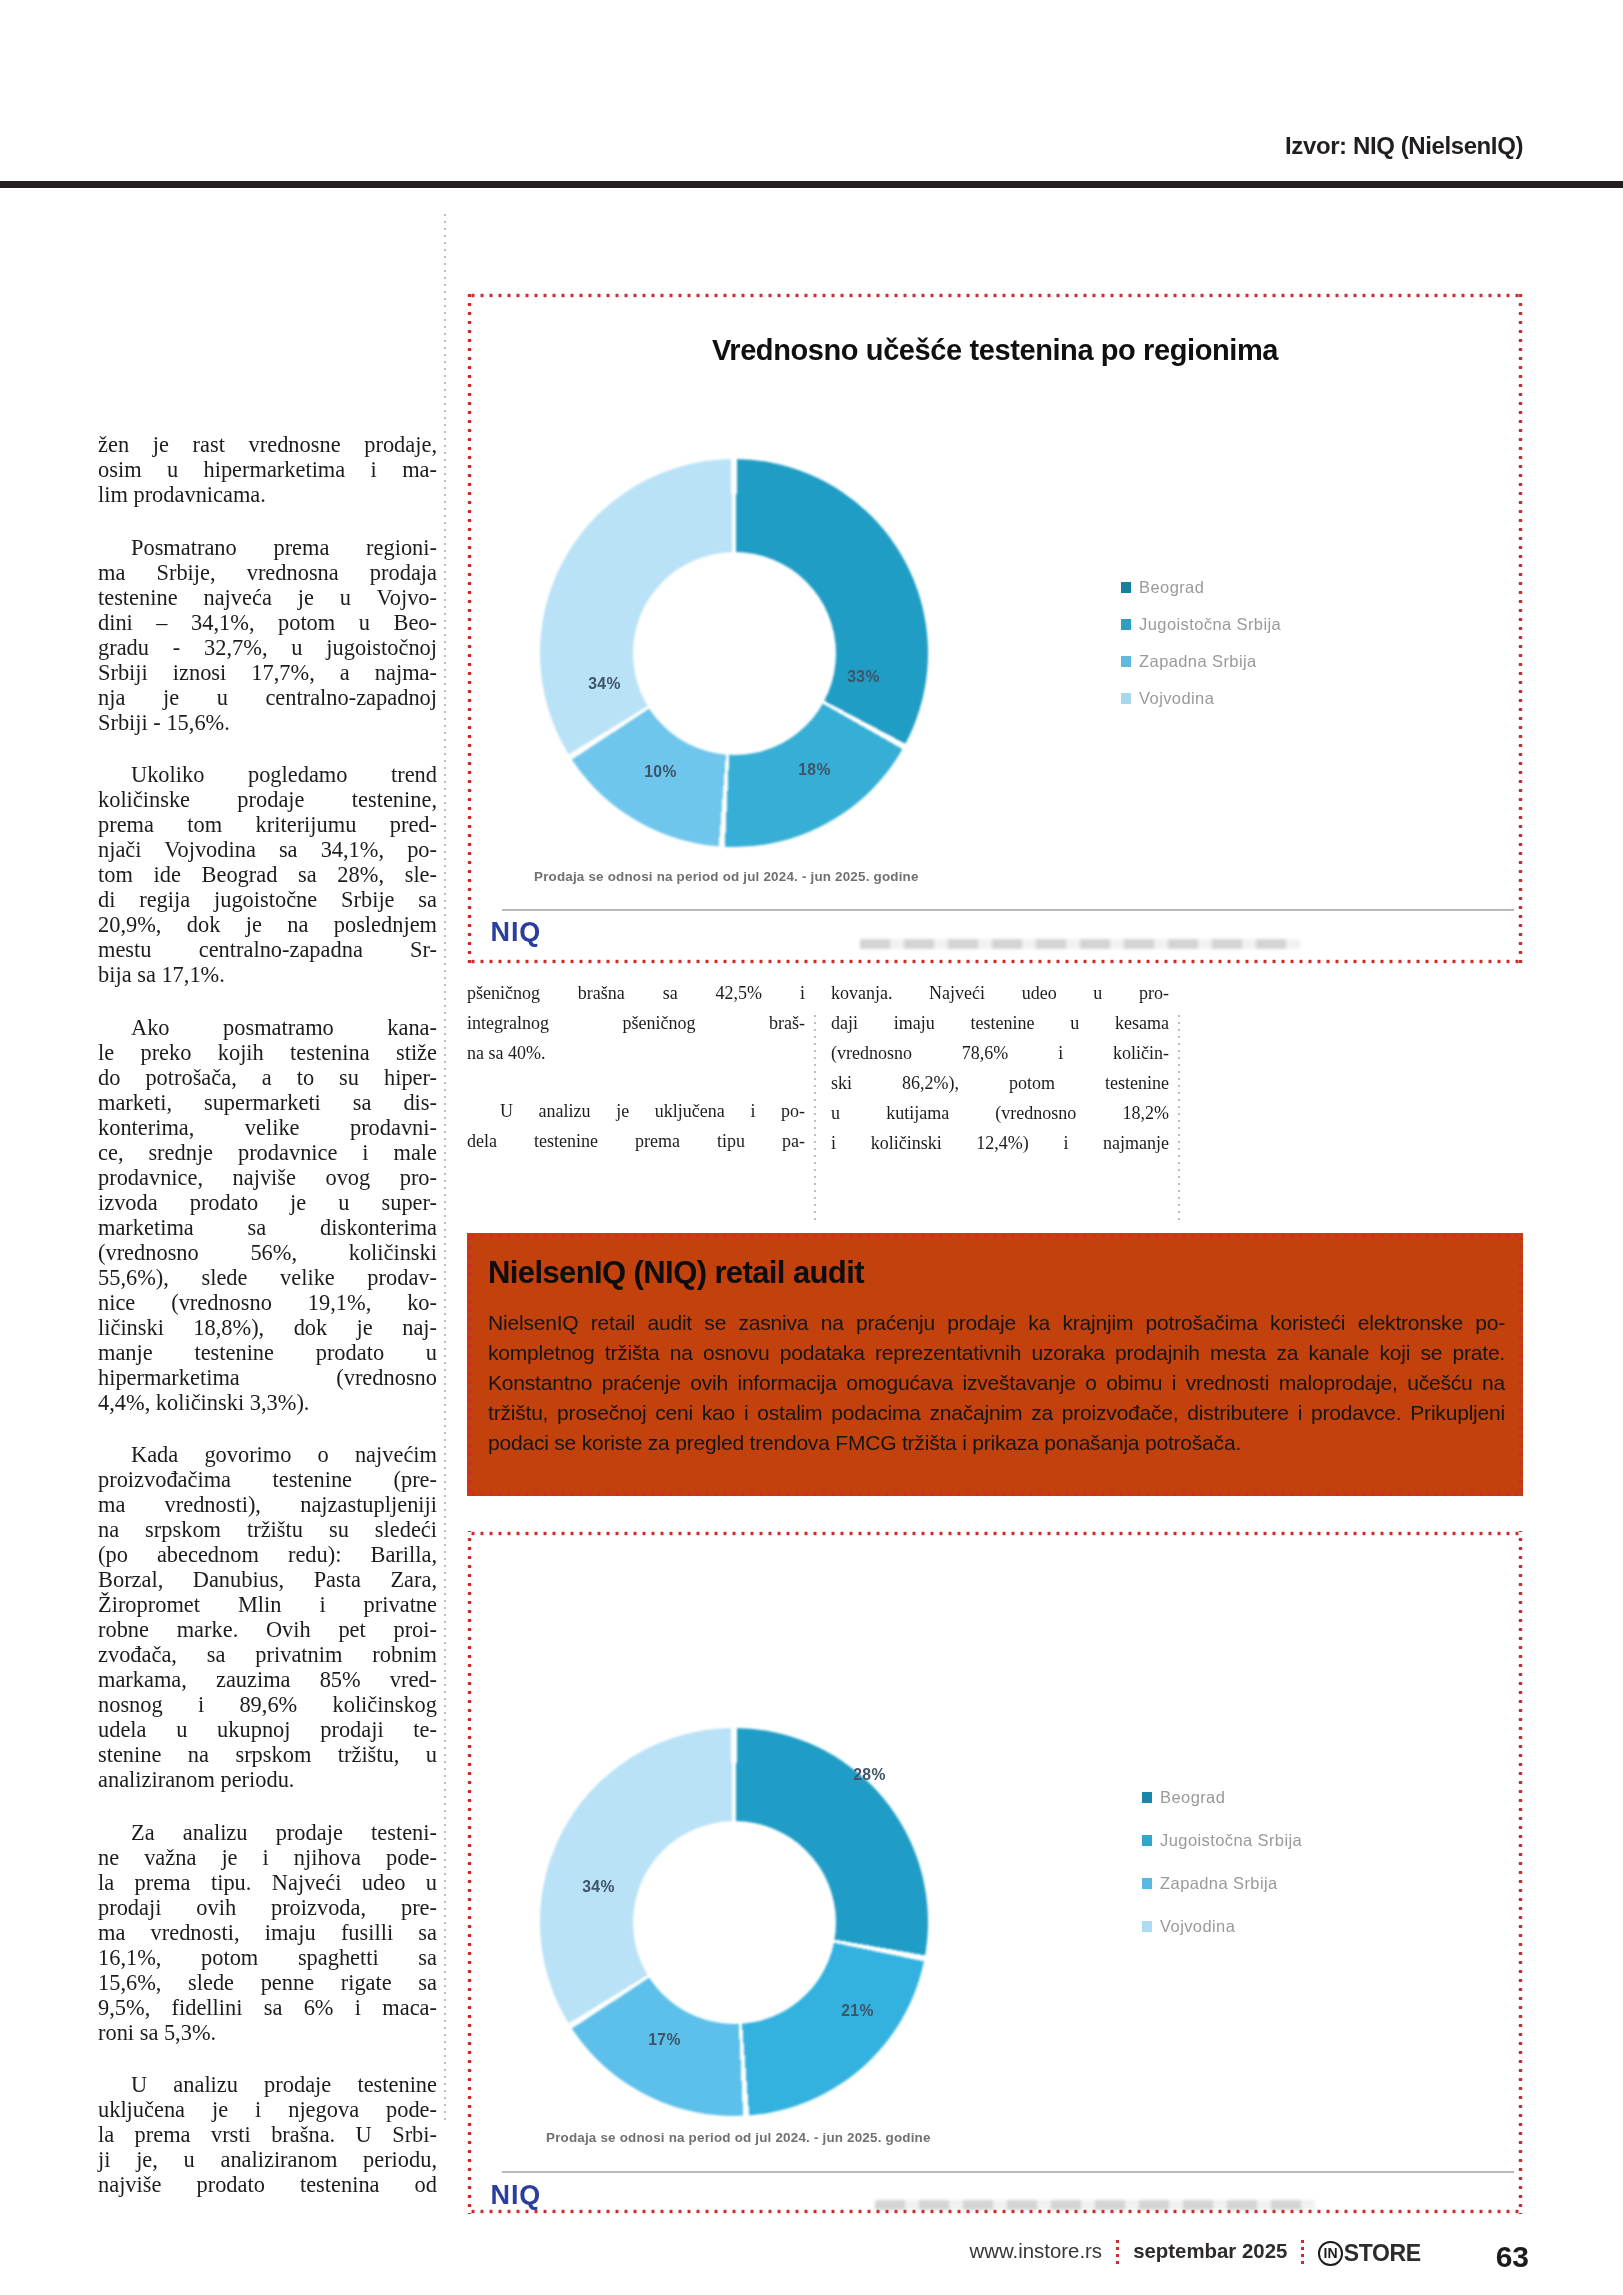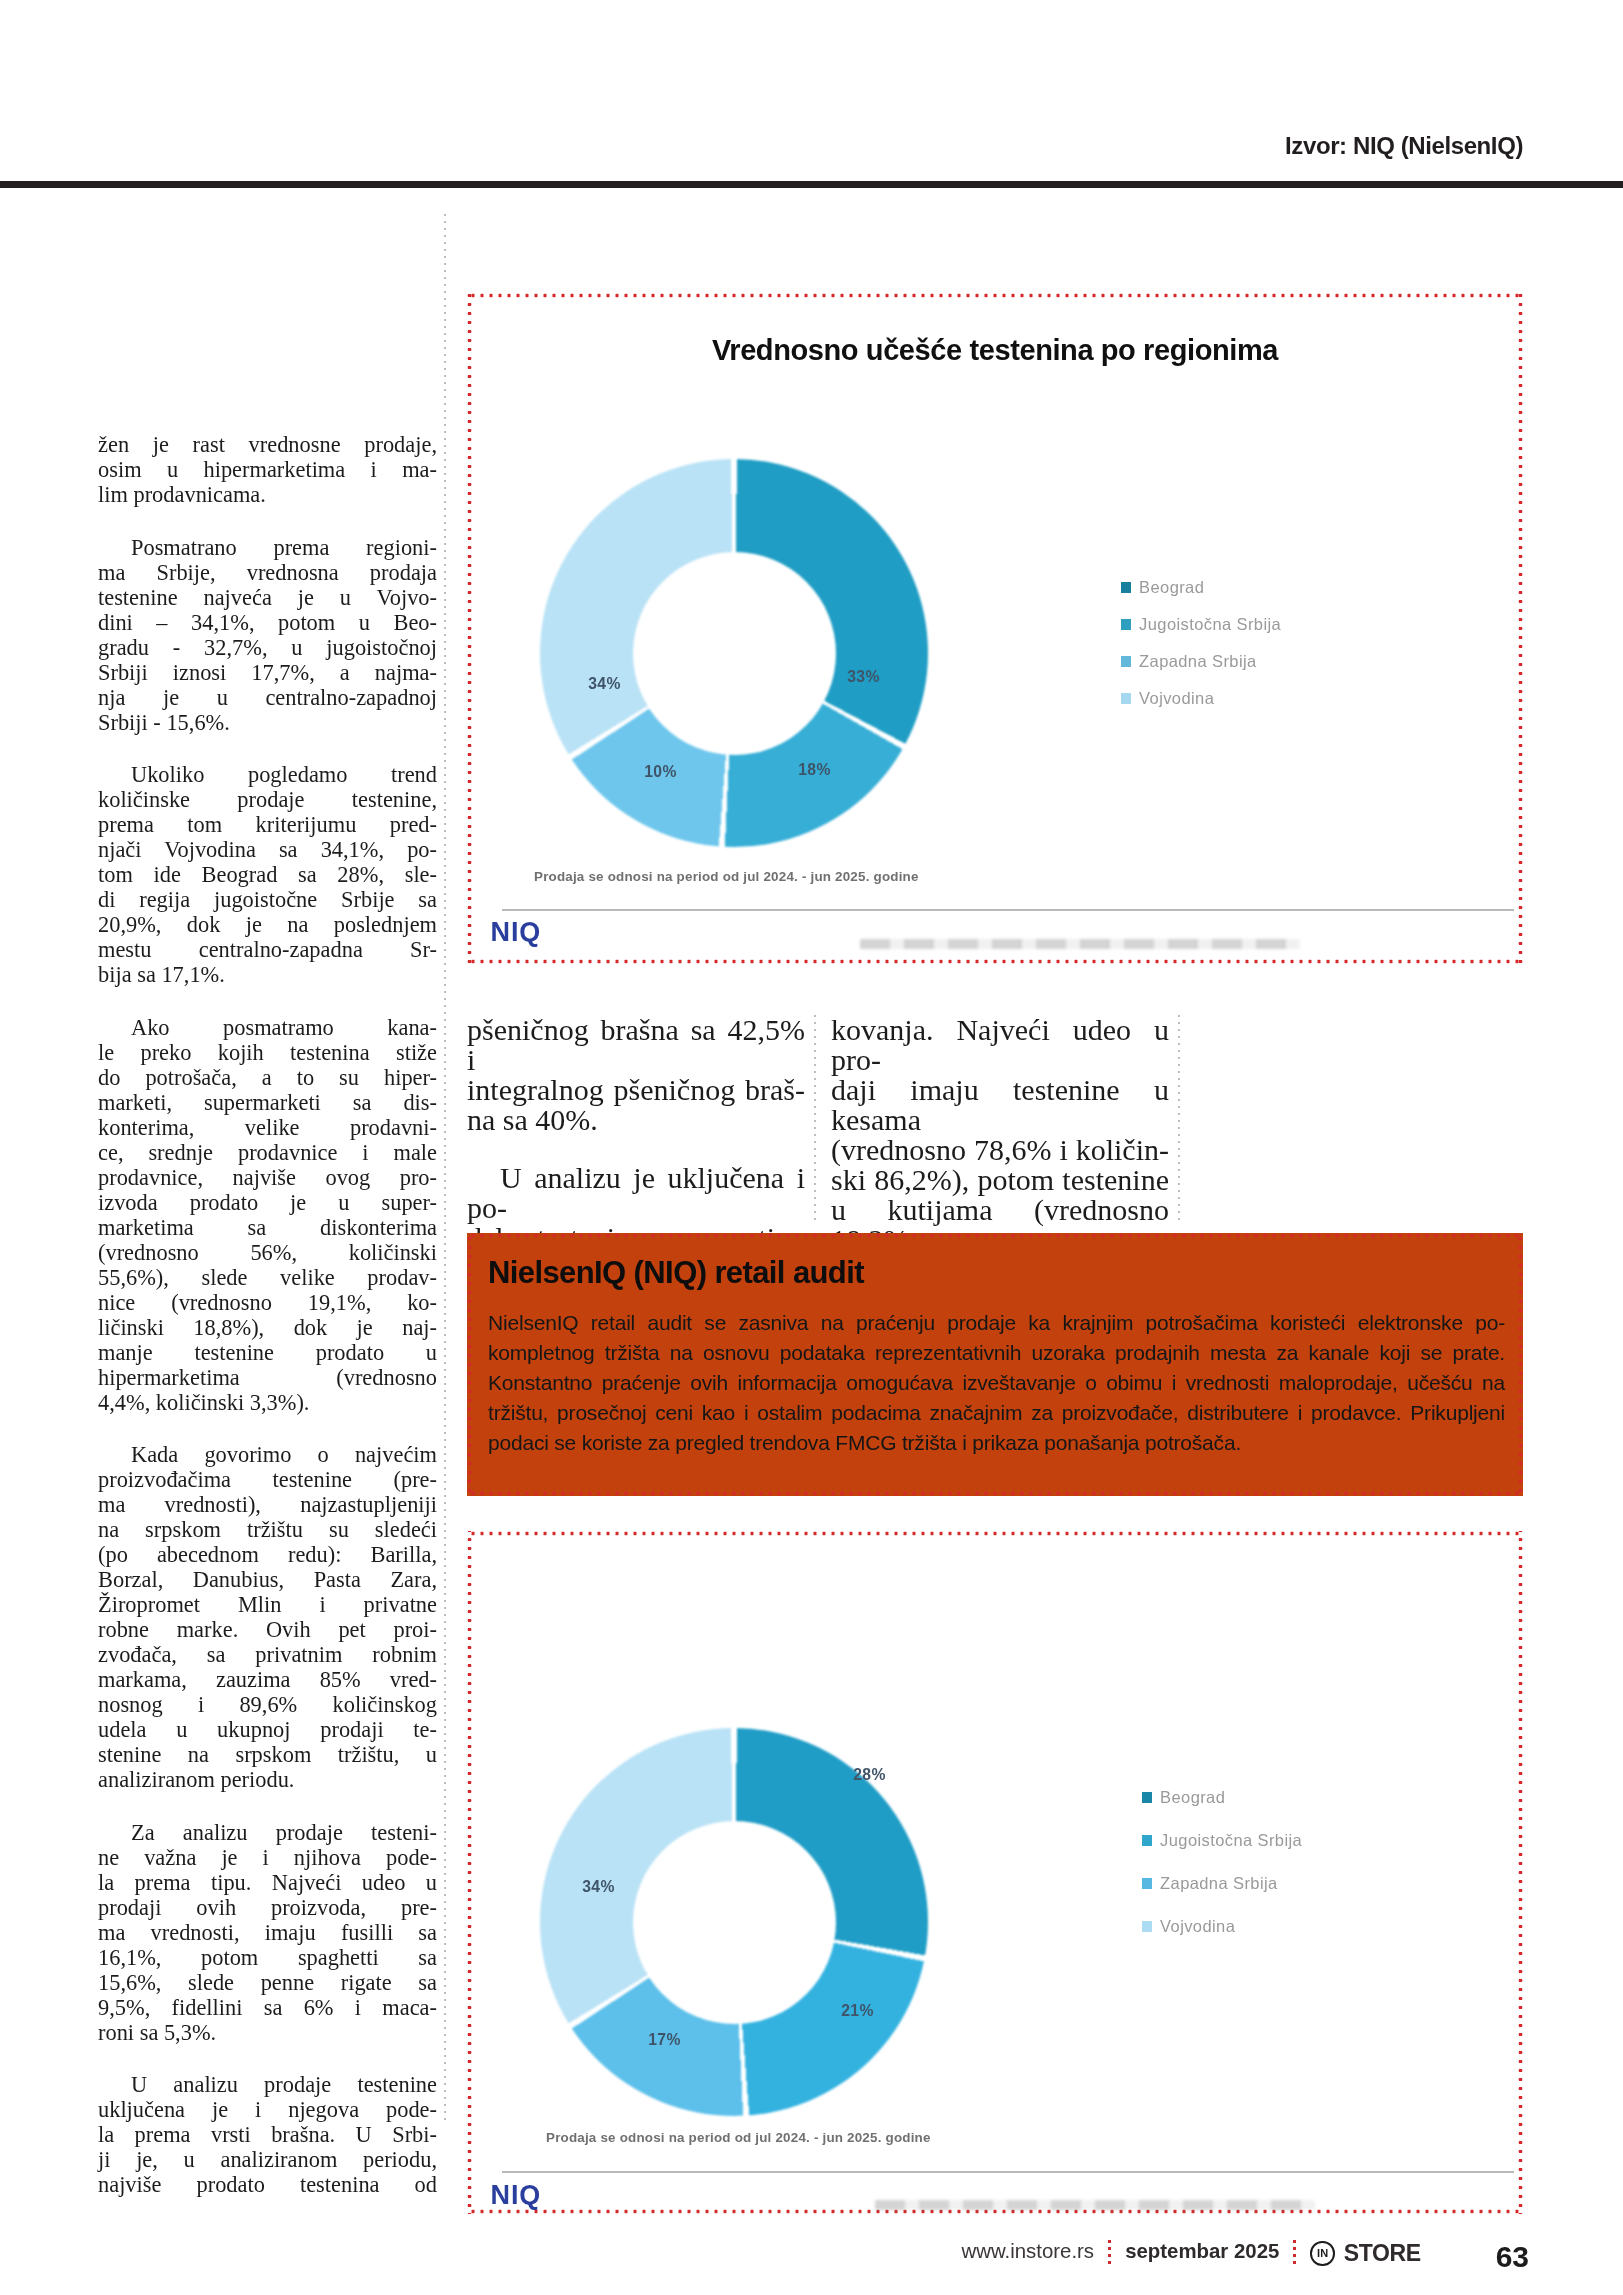--- a/index.html
+++ b/index.html
@@ -12,21 +12,21 @@
   #header-rule{position:absolute;top:181px;left:0;width:1623px;height:7px;background:#231f20;}
 
   
   .gdots{position:absolute;width:2.4px;background:repeating-linear-gradient(to bottom,#bdbdbd 0 2.4px,transparent 2.4px 7px);}
 
   
   .textcol{position:absolute;font-size:22.4px;}
   .lc{left:98px;top:432px;width:339px;}
   .lc .line{line-height:25px;}
   .lc .para + .para{margin-top:27.5px;}
-  .mc{top:1015px;width:338px;font-size:30px;}
+  .mc{top:978px;width:338px;font-size:18px;}
   .mc .line{line-height:30px;}
   .mc .para + .para{margin-top:28px;}
   .line{white-space:normal;}
   .jl{text-align:justify;text-align-last:justify;}
   .ind{text-indent:33px;}
 
   
   .chart-box{position:absolute;left:467px;width:1056px;background:#fff;}
   .dot-h{position:absolute;left:0;right:0;height:4.7px;
          background:radial-gradient(circle,#d4282a 0 1.8px,rgba(212,40,42,0) 2px);
@@ -69,21 +69,21 @@
   #footer{position:absolute;left:467px;right:94px;top:2240px;height:36px;
           display:flex;align-items:flex-start;justify-content:flex-end;
           font-family:"Liberation Sans",sans-serif;color:#2f2b2c;}
   .f-sep{width:3.1px;height:25px;margin:0 14px;
          background:repeating-linear-gradient(to bottom,#cf2b2d 0 3.1px,transparent 3.1px 7px);}
   #f-site{font-size:20.4px;font-weight:400;color:#3a3637;}
   #f-issue{font-size:20.4px;font-weight:700;}
   #f-logo{display:flex;align-items:center;}
   #f-logo-circle{width:20.4px;height:20.4px;border:2.4px solid #1c1c1c;border-radius:50%;
                  display:flex;align-items:center;justify-content:center;
-                 font-size:11px;font-weight:800;color:#1c1c1c;margin-right:9px;}
+                 font-size:14px;font-weight:800;color:#1c1c1c;margin-right:1px;}
   #f-store{font-size:23px;font-weight:800;letter-spacing:-0.4px;}
   #f-page{font-size:30px;font-weight:800;margin-left:75px;color:#1c1c1c;}
 </style>
 </head>
 <body>
 
 <div id="page">
 
   <div id="src-label">Izvor: NIQ (NielsenIQ)</div>
   <div id="header-rule"></div>

